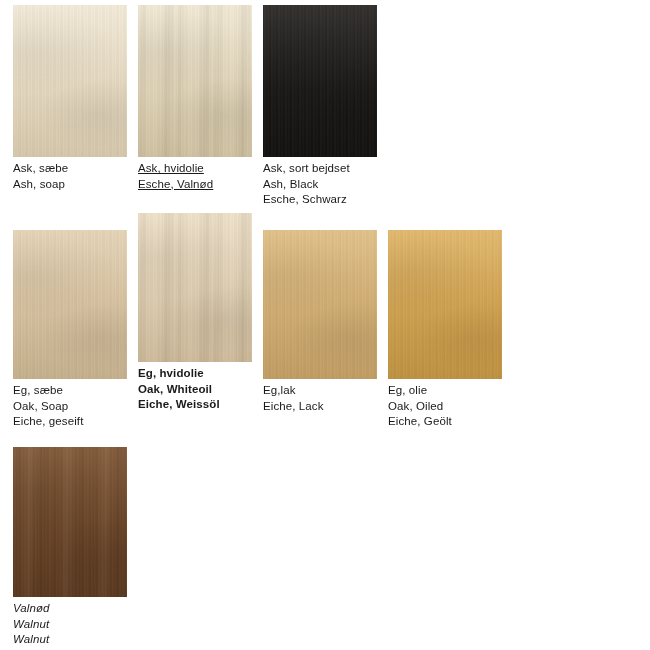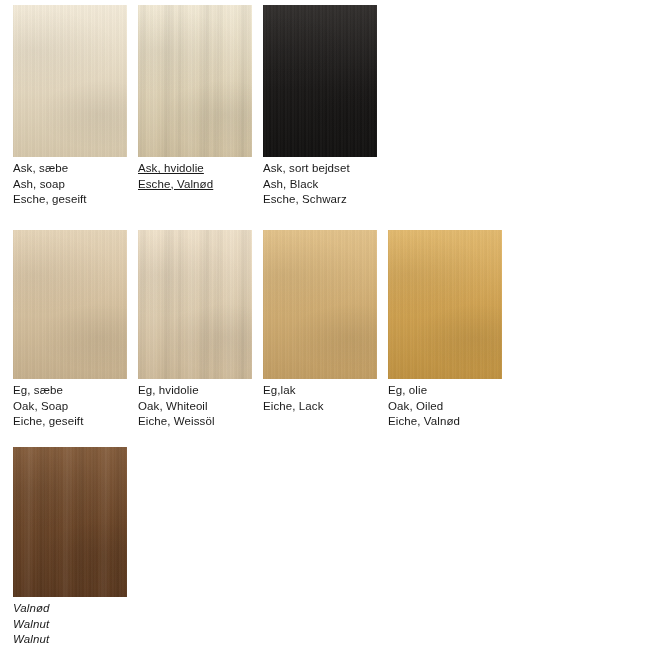--- a/index.html
+++ b/index.html
@@ -86,21 +86,20 @@
 
 <div id="sheet" style="background: rgb(255, 255, 255);">
     <div class="swatch-group" style="left: 13px; top: 5px;">
       <div class="swatch" style="height: 152px; background: linear-gradient(rgb(242, 233, 214) 0%, rgb(236, 224, 200) 45%, rgb(227, 212, 182) 100%);">
         <div class="grain-fine"></div>
         <div class="grain-figure"></div>
       </div>
       <div class="label" style="color: rgb(26, 26, 26);">
         <div>Ask, sæbe</div>
         <div>Ash, soap</div>
-        <div>Esche, geseift</div>
       </div>
     </div>
     <div class="swatch-group" style="left: 138px; top: 5px;">
       <div class="swatch" style="height: 152px; background: linear-gradient(rgb(241, 232, 210) 0%, rgb(232, 220, 192) 45%, rgb(221, 205, 171) 100%);">
         <div class="grain-fine"></div>
         <div class="grain-wide"></div>
         <div class="grain-figure"></div>
       </div>
       <div class="label" style="color: rgb(26, 26, 26); text-decoration: underline;">
         <div>Ask, hvidolie</div>
@@ -122,21 +121,21 @@
       <div class="swatch" style="height: 149px; background: linear-gradient(rgb(228, 210, 180) 0%, rgb(221, 200, 166) 45%, rgb(210, 187, 150) 100%);">
         <div class="grain-fine"></div>
         <div class="grain-figure"></div>
       </div>
       <div class="label" style="color: rgb(26, 26, 26);">
         <div>Eg, sæbe</div>
         <div>Oak, Soap</div>
         <div>Eiche, geseift</div>
       </div>
     </div>
-    <div class="swatch-group" style="left: 138px; top: 230px;">
+    <div class="swatch-group" style="left: 138px; top: 213px; font-weight: bold;">
       <div class="swatch" style="height: 149px; background: linear-gradient(rgb(238, 223, 198) 0%, rgb(230, 213, 184) 45%, rgb(219, 198, 164) 100%);">
         <div class="grain-fine"></div>
         <div class="grain-wide"></div>
         <div class="grain-figure"></div>
       </div>
       <div class="label" style="color: rgb(26, 26, 26);">
         <div>Eg, hvidolie</div>
         <div>Oak, Whiteoil</div>
         <div>Eiche, Weissöl</div>
       </div>
@@ -152,21 +151,21 @@
       </div>
     </div>
     <div class="swatch-group" style="left: 388px; top: 230px;">
       <div class="swatch" style="height: 149px; background: linear-gradient(rgb(224, 181, 102) 0%, rgb(215, 168, 85) 45%, rgb(203, 155, 70) 100%);">
         <div class="grain-fine"></div>
         <div class="grain-figure"></div>
       </div>
       <div class="label" style="color: rgb(26, 26, 26);">
         <div>Eg, olie</div>
         <div>Oak, Oiled</div>
-        <div>Eiche, Valnød</div>
+        <div>Eiche, Geölt</div>
       </div>
     </div>
     <div class="swatch-group" style="left: 13px; top: 447px; font-style: italic;">
       <div class="swatch" style="height: 150px; background: linear-gradient(rgb(125, 83, 48) 0%, rgb(112, 73, 42) 45%, rgb(97, 61, 34) 100%);">
         <div class="grain-fine"></div>
         <div class="grain-wide"></div>
         <div class="grain-figure"></div>
       </div>
       <div class="label" style="color: rgb(26, 26, 26);">
         <div>Valnød</div>

